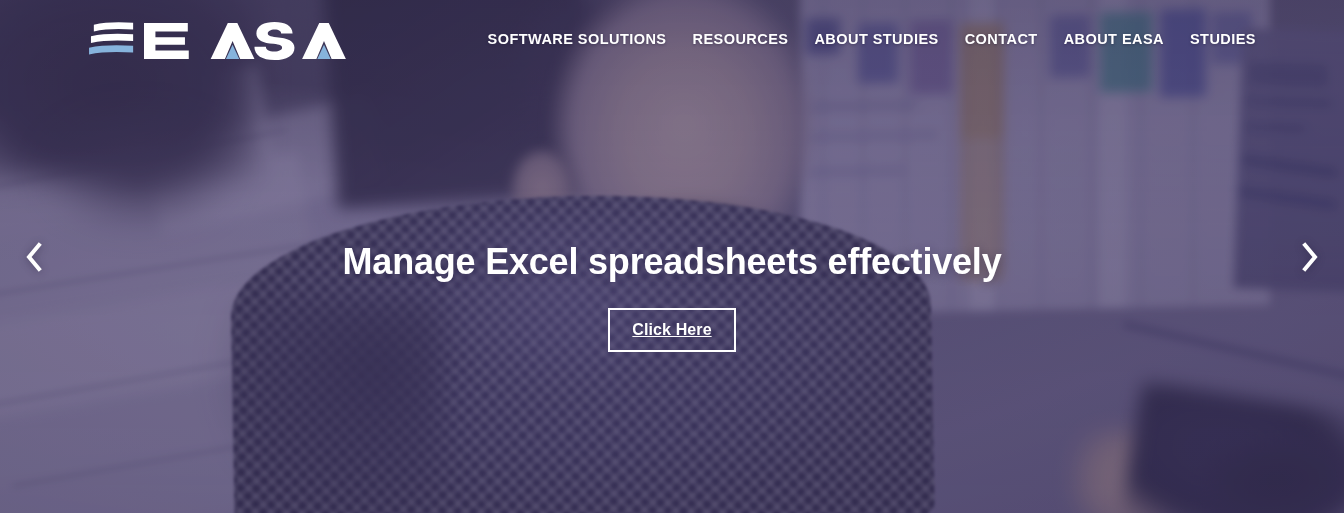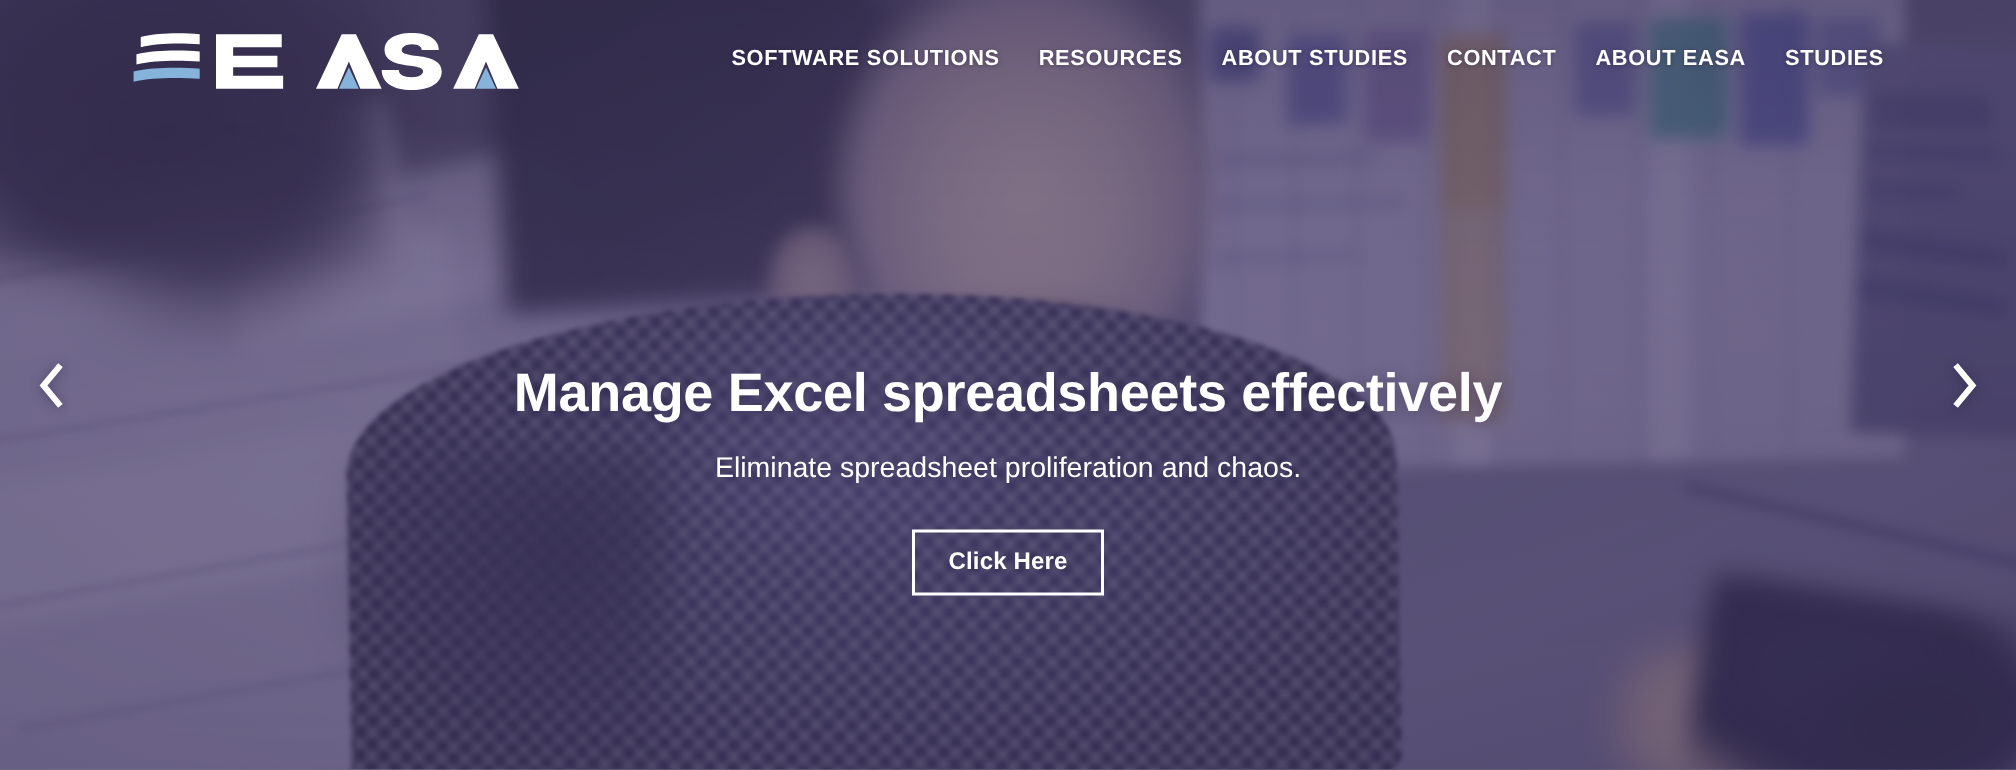--- a/index.html
+++ b/index.html
@@ -228,20 +228,21 @@
     min-width:126px; height:44px;
     padding:0 22px;
     border:2px solid #ffffff;
     background:transparent;
     color:#ffffff;
     font-family:"Liberation Sans", sans-serif;
     font-size:16px; font-weight:700;
     letter-spacing:.1px;
     cursor:pointer;
     text-shadow:0 1px 4px rgba(35,28,62,.35);
+    text-decoration:underline;
   }
 
   
   .arrow{
     position:absolute; top:50%; transform:translateY(-50%);
     width:44px; height:58px;
     display:flex; align-items:center; justify-content:center;
     cursor:pointer; z-index:30;
     background:none; border:none; padding:0;
   }
@@ -356,21 +357,20 @@
       <a class="nav-item" href="#">ABOUT STUDIES</a>
       <a class="nav-item" href="#">CONTACT</a>
       <a class="nav-item" href="#">ABOUT EASA</a>
       <a class="nav-item" href="#">STUDIES</a>
     </nav>
   </header>
 
   <div class="content">
     <h1 class="headline">Manage Excel spreadsheets effectively</h1>
     <p class="sub">
-      <span>Eliminate spreadsheet proliferation and chaos.</span>
     </p>
     <div class="cta-wrap">
       <button class="cta">Click Here</button>
     </div>
   </div>
 
   <button class="arrow prev">
     <span>
       <svg width="20" height="32" viewBox="0 0 20 32" fill="none" aria-hidden="true">
         <path d="M15 4 L5 16 L15 28" stroke="#ffffff" stroke-width="4" stroke-linecap="square" stroke-linejoin="miter"></path>

